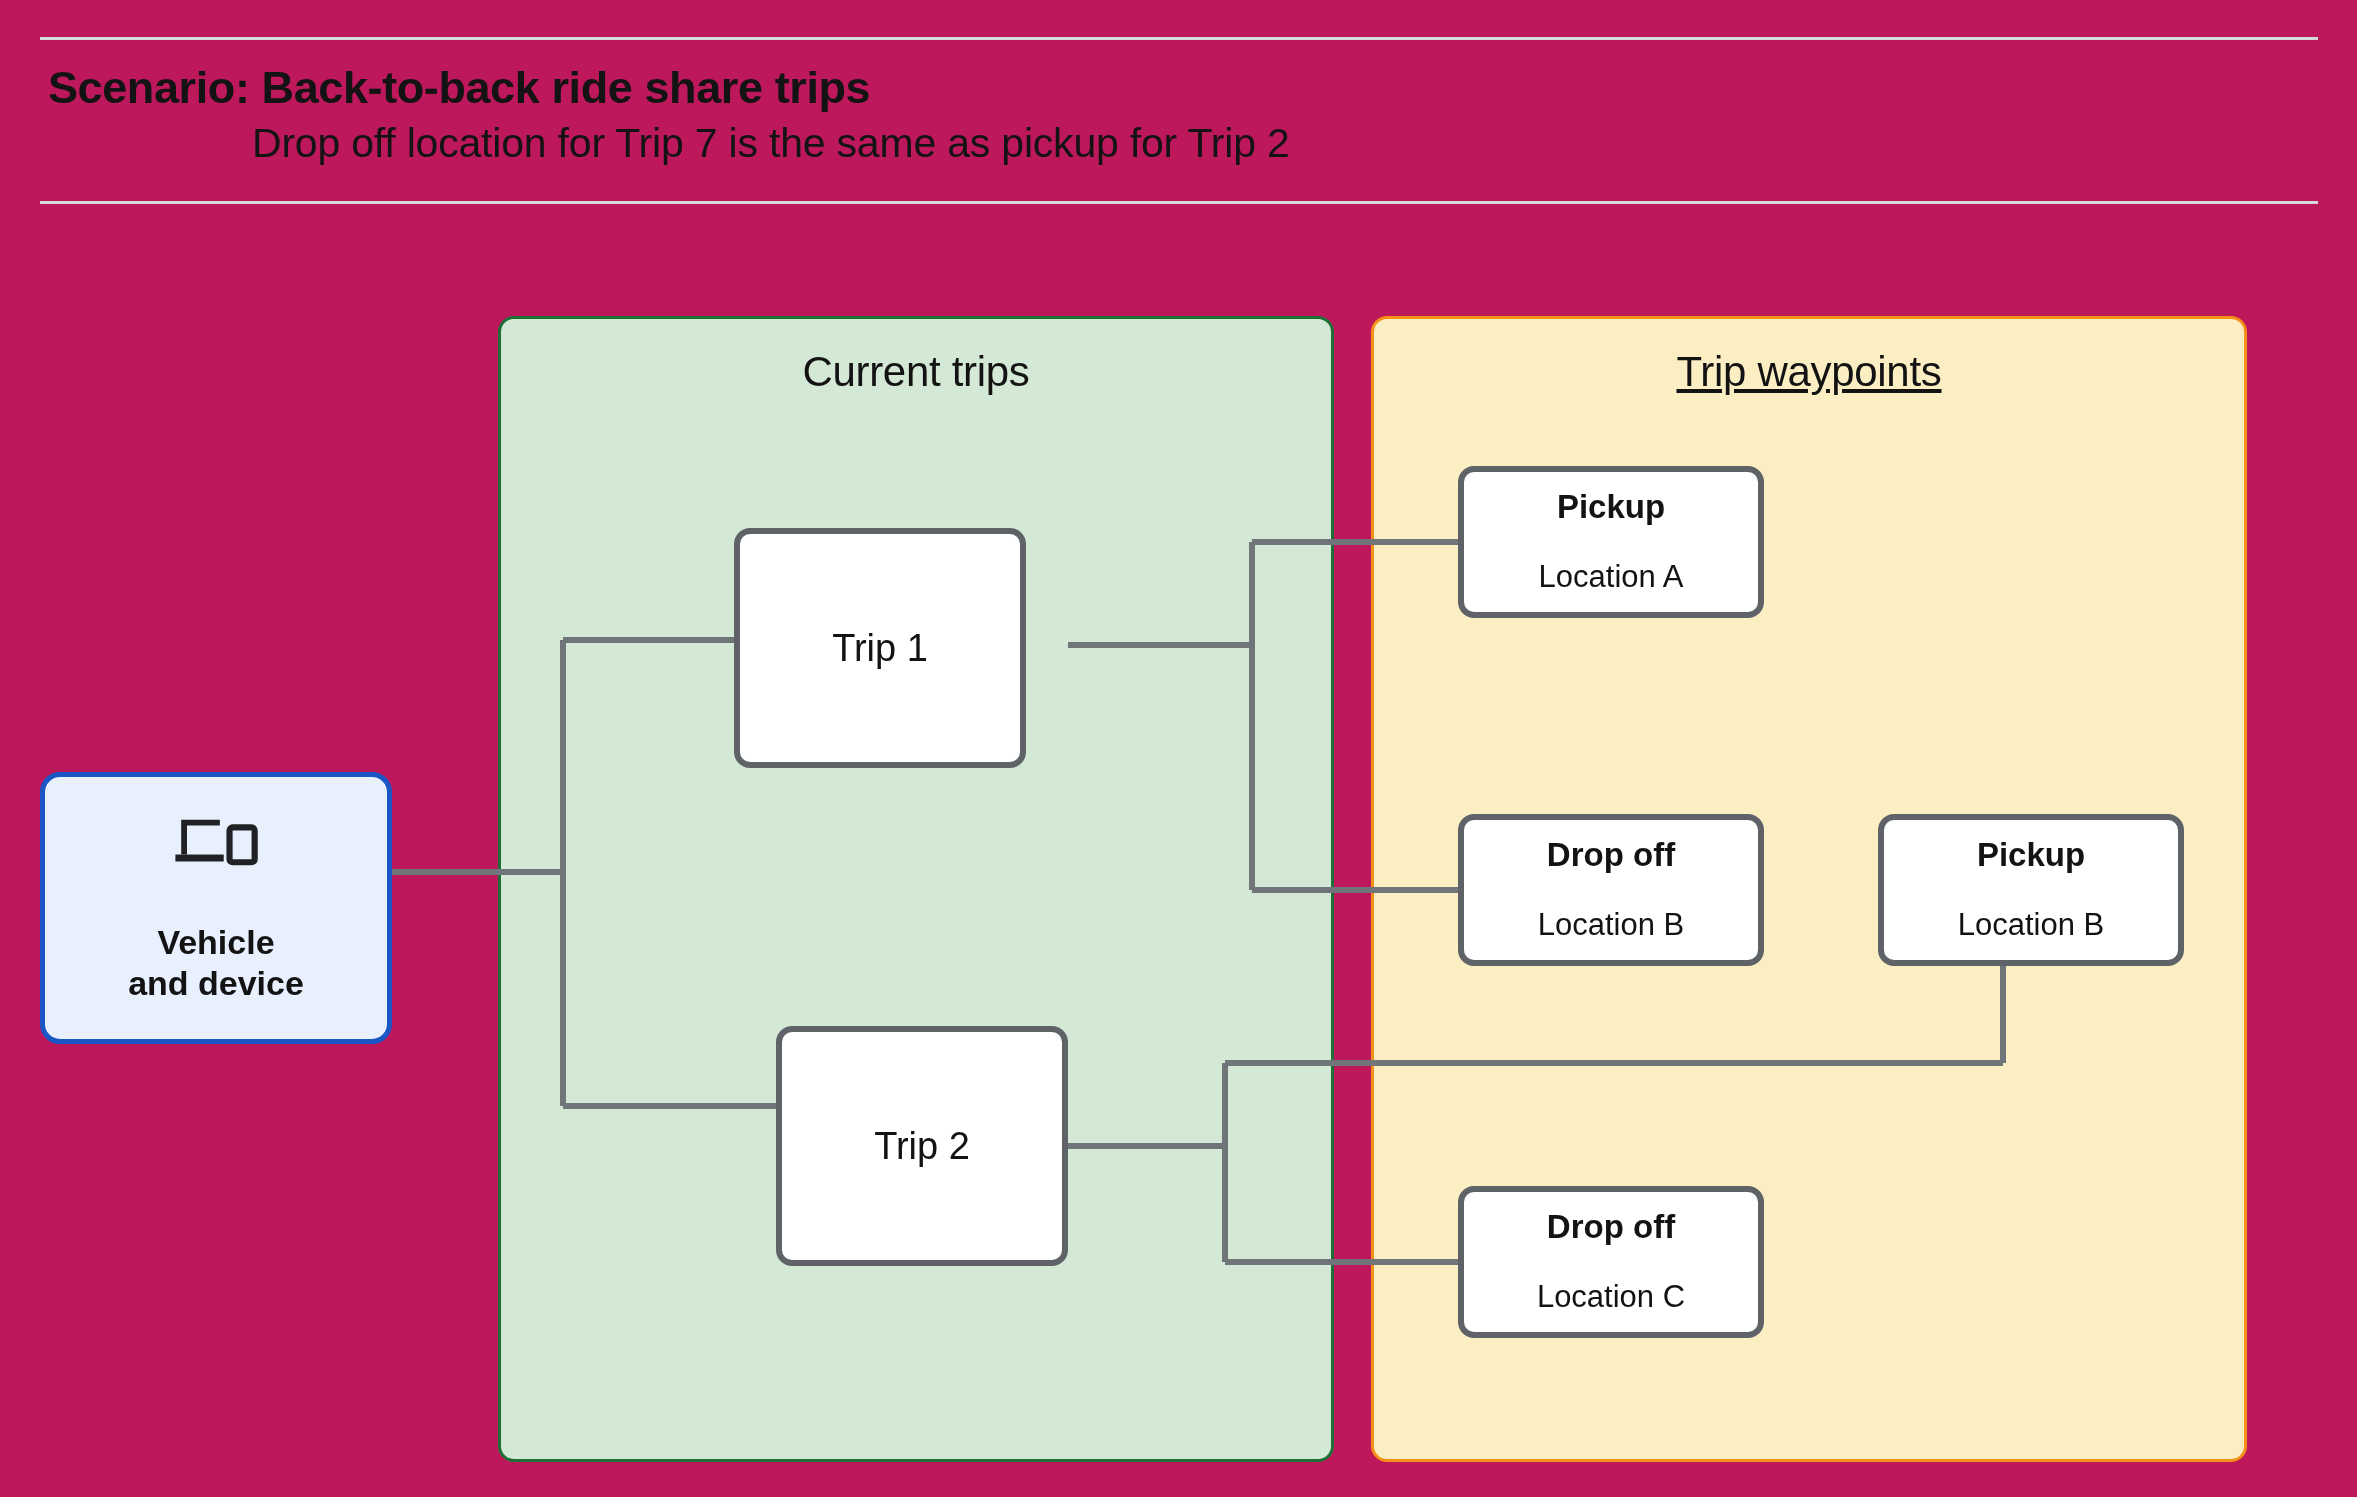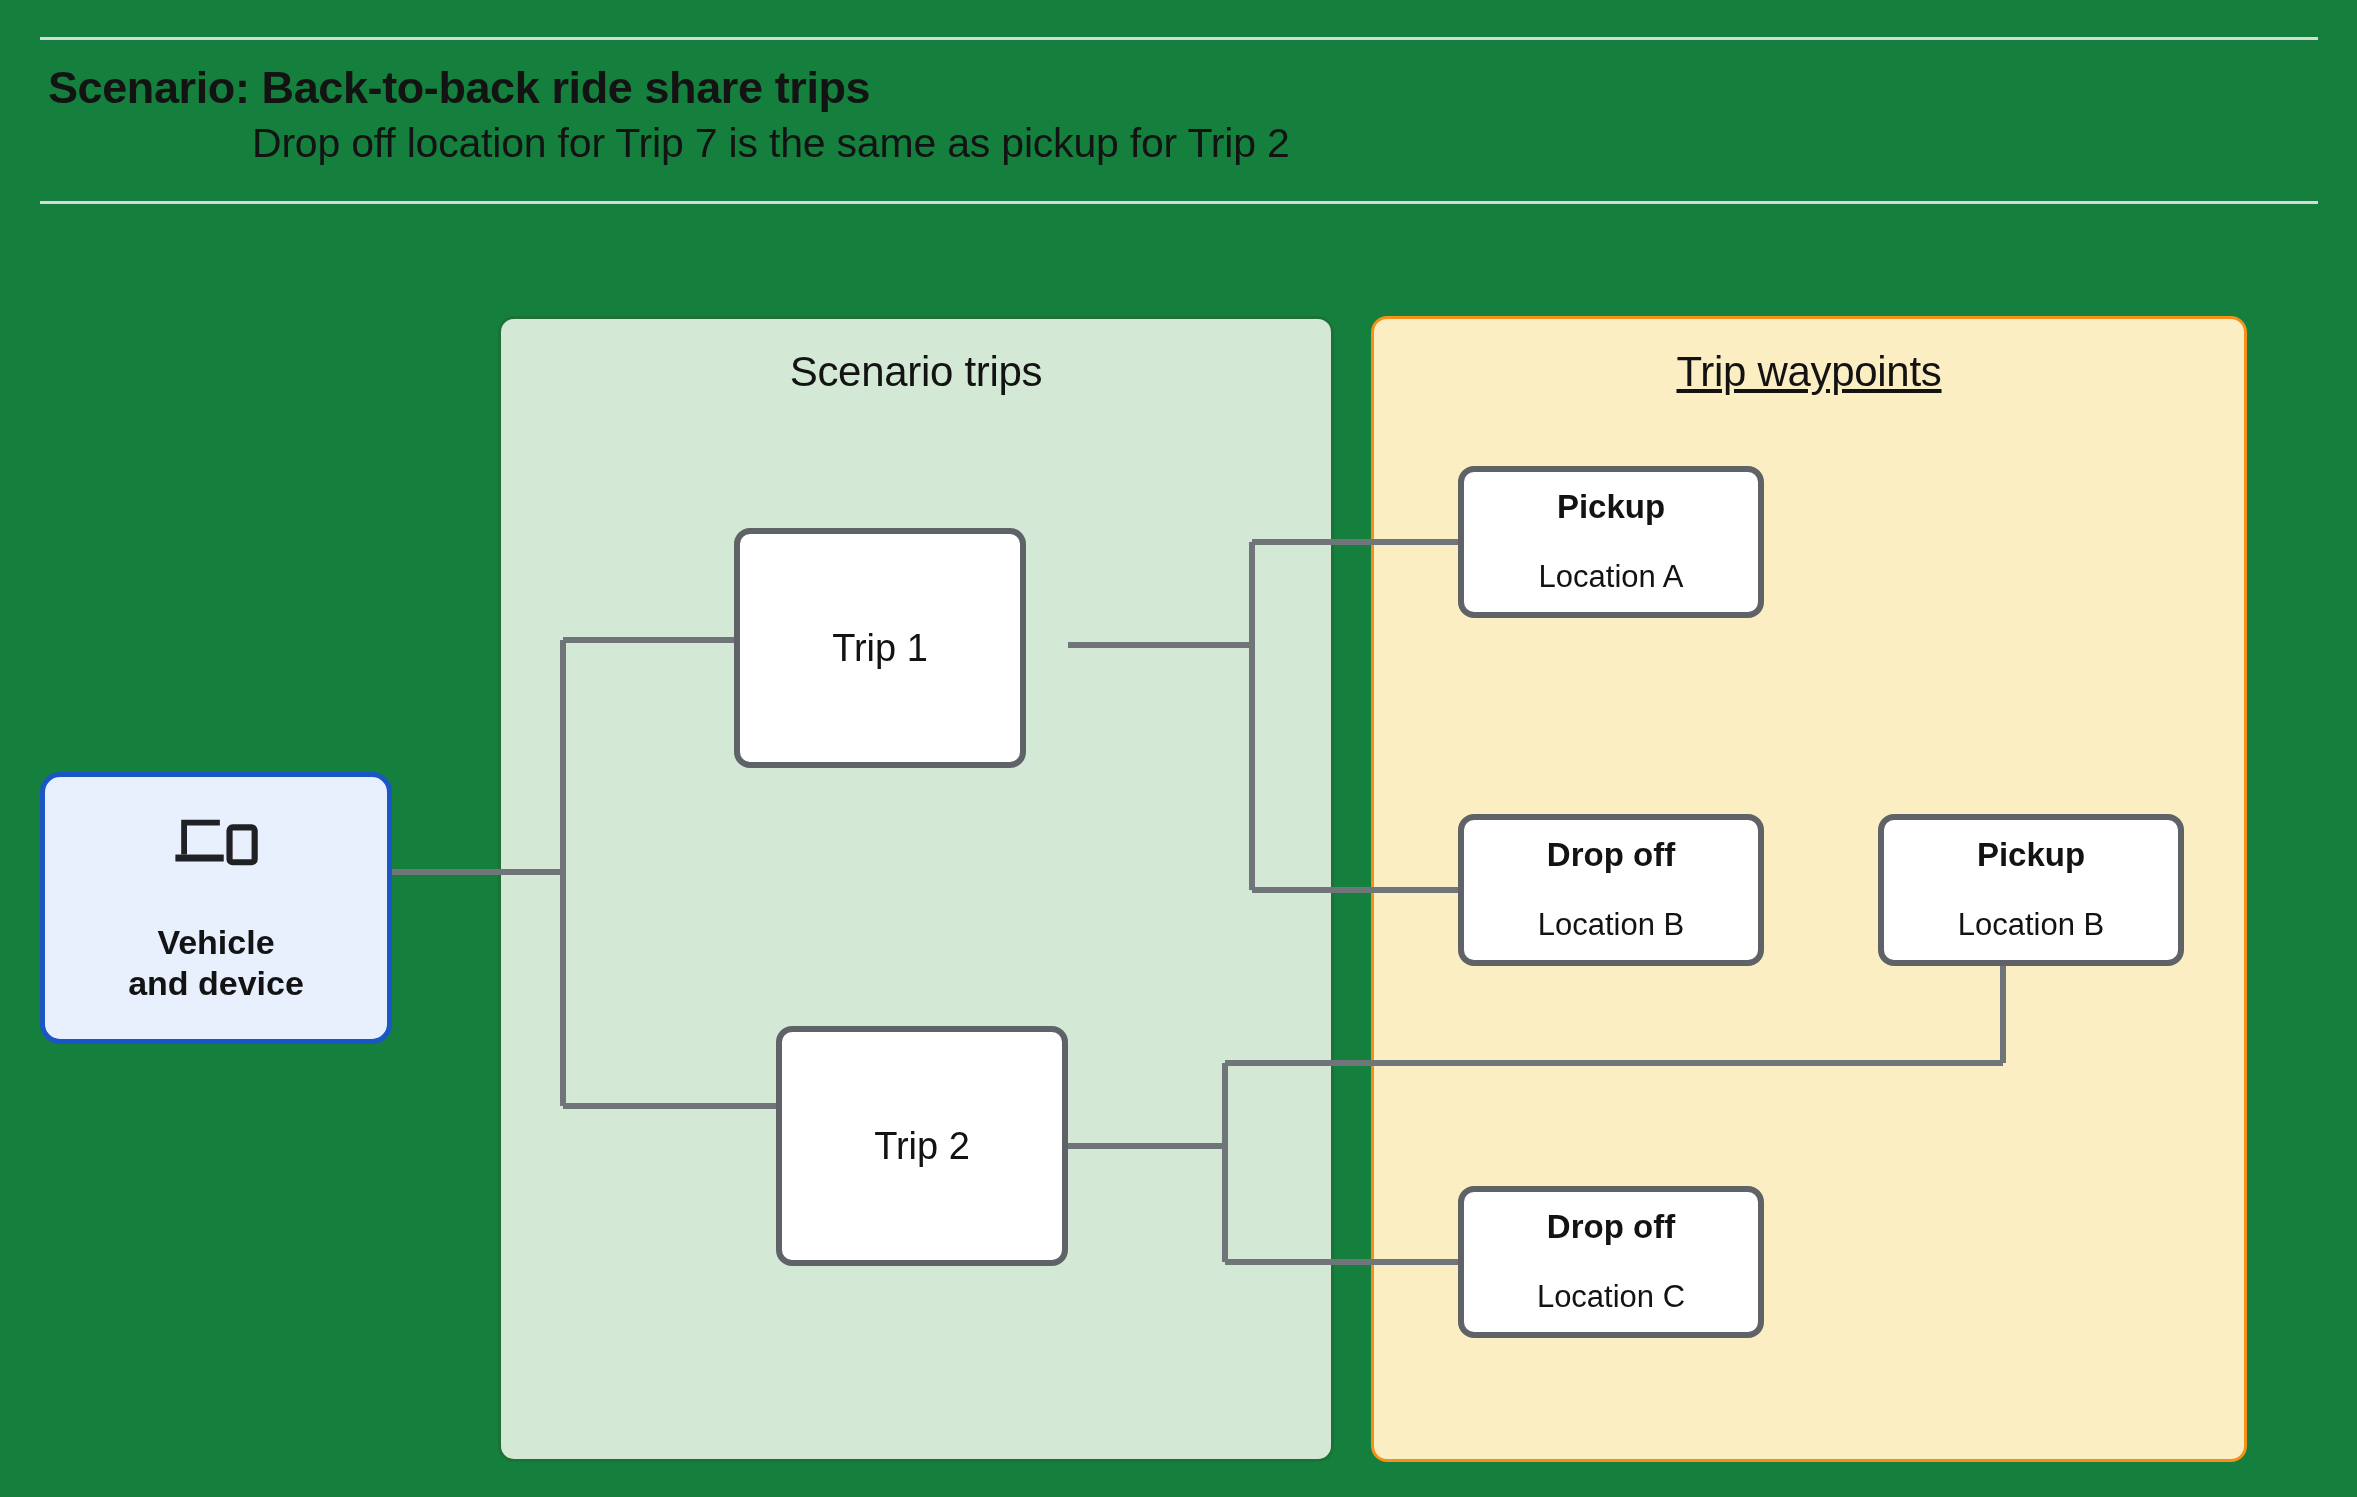--- a/index.html
+++ b/index.html
@@ -8,21 +8,21 @@
     background: #ffffff;
   }
   body {
     font-family: "Liberation Sans", sans-serif;
     color: #202124;
   }
   #canvas {
     position: relative;
     width: 2357px;
     height: 1497px;
-    background: #15803d;
+    background: #be185d;
     overflow: hidden;
   }
 
   
   .rule {
     position: absolute;
     left: 40px;
     width: 2278px;
     height: 3px;
     background: #d6d8da;
@@ -180,21 +180,21 @@
 <div id="canvas">
 
   <div class="rule" id="rule-top"></div>
   <div id="scenario-title">Scenario: Back-to-back ride share trips</div>
   <div id="scenario-subtitle">Drop off  location for Trip 7 is the same as pickup for Trip 2</div>
   <div class="rule" id="rule-bottom"></div>
 
   <div class="panel" id="panel-current-trips"></div>
   <div class="panel" id="panel-trip-waypoints"></div>
 
-  <div class="panel-title" id="title-current-trips">Scenario trips</div>
+  <div class="panel-title" id="title-current-trips">Current trips</div>
   <div class="panel-title" id="title-trip-waypoints">Trip waypoints</div>
 
   <svg id="connectors" viewBox="0 0 2357 1497">
 
     <path d="M 392 872 L 563 872 M 563 640 L 563 1106 M 563 640 L 776 640 M 563 1106 L 776 1106"></path>
 
     <path d="M 1068 645 L 1252 645 M 1252 542 L 1252 890 M 1252 542 L 1458 542 M 1252 890 L 1458 890"></path>
 
     <path d="M 1068 1146 L 1225 1146 M 1225 1063 L 1225 1262 M 1225 1063 L 2003 1063 M 2003 1063 L 2003 962 M 1225 1262 L 1458 1262"></path>
   </svg>

